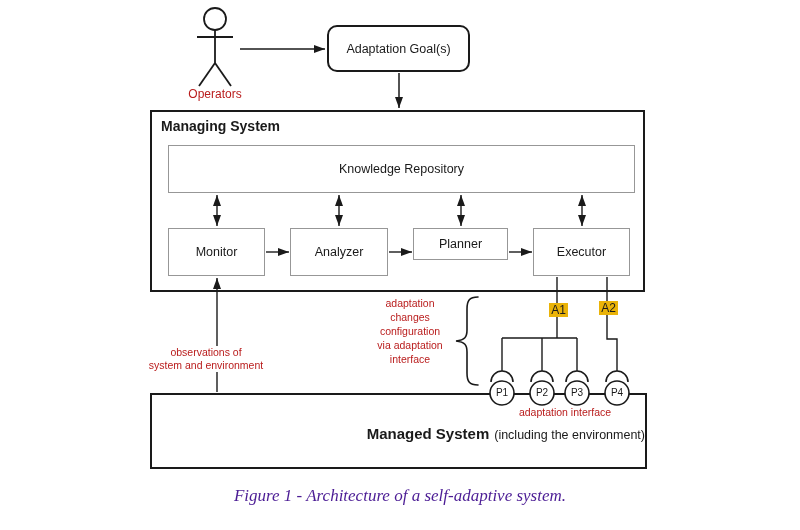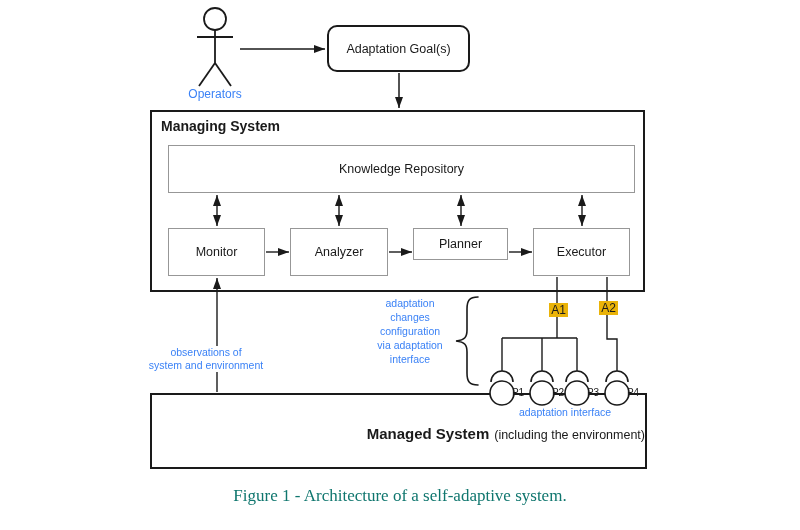--- a/index.html
+++ b/index.html
@@ -12,27 +12,27 @@
   .box.gray  { border:1px solid #979797; }
   .box.rounded { border:2px solid #1a1a1a; border-radius:10px; background:#ffffff; }
   .center-flex { display:flex; align-items:center; justify-content:center; }
   .lbl { font-size:12.5px; color:#1a1a1a; }
   .managing-title { position:absolute; left:9px; top:6px; font-size:14px; font-weight:bold; }
   .managed-title-row { display:flex; align-items:baseline; justify-content:flex-end; gap:5px;
     position:absolute; left:0; right:0; top:30px; }
   .managed-title { font-size:15px; font-weight:bold; }
   .managed-subtitle { font-size:12.5px; }
   svg.overlay { position:absolute; left:0; top:0; pointer-events:none; }
-  .annot { position:absolute; font-size:10.5px; line-height:13px; text-align:center; color:#3b82f6; }
+  .annot { position:absolute; font-size:10.5px; line-height:13px; text-align:center; color:#b91c1c; }
   .annot.wide { line-height:14px; }
   .on-line { background:#ffffff; }
   .line-label { position:absolute; background:#eab308; font-size:12px; text-align:center; padding:0 1px; }
-  .port-label { position:absolute; width:24px; text-align:center; font-size:10px;padding-left:16px; }
+  .port-label { position:absolute; width:24px; text-align:center; font-size:10px; }
   .caption { position:absolute; left:0; top:486px; width:800px; text-align:center;
-    font-family:"Liberation Serif", serif; font-size:17px; color:#0f766e; }
+    font-family:"Liberation Serif", serif; font-style:italic; font-size:17px; color:#4c1d95; }
 </style>
 </head>
 <body>
 
 <div class="canvas">
 
   <div class="box rounded center-flex" style="left:327px; top:25px; width:143px; height:47px;">
     <span class="lbl">Adaptation Goal(s)</span>
   </div>
 

